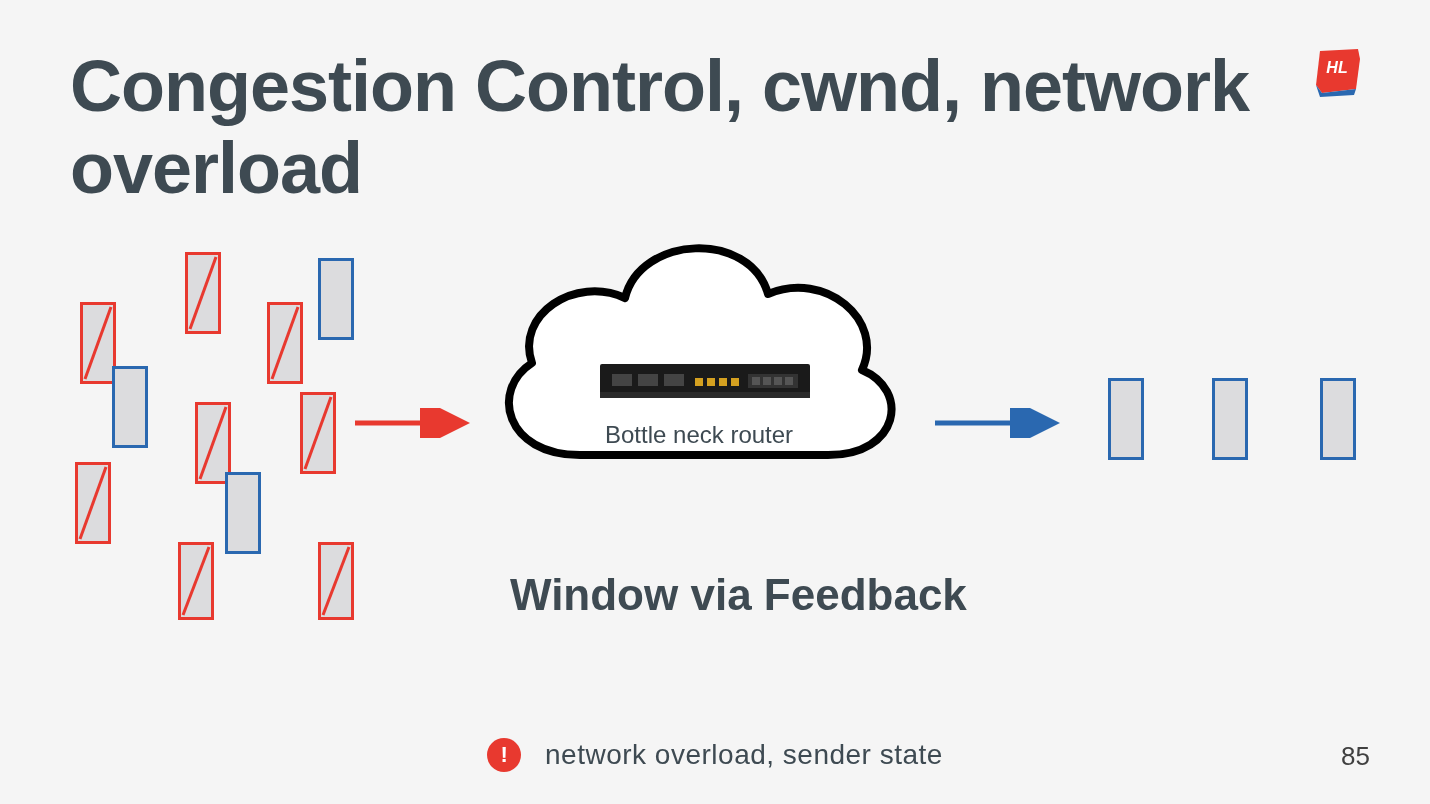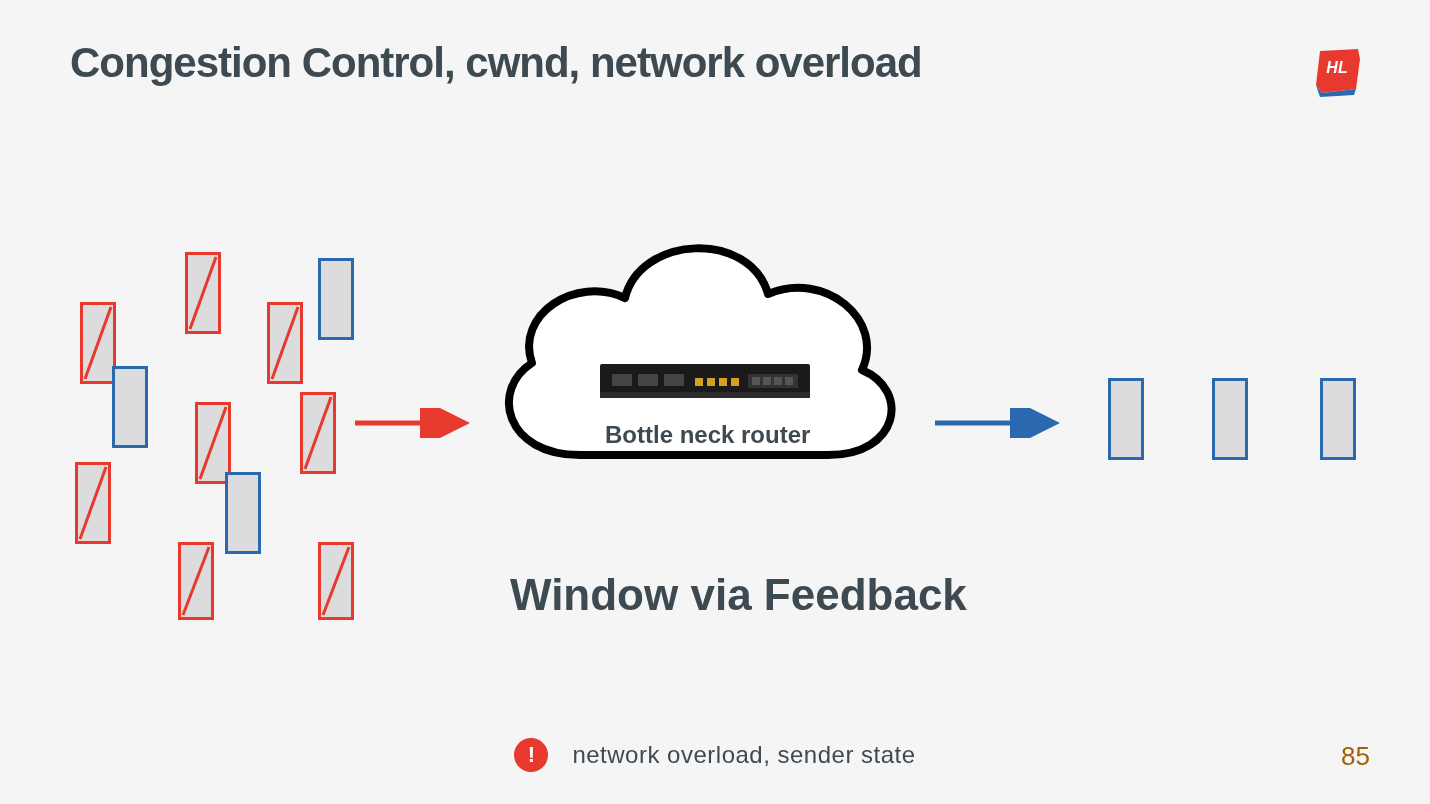--- a/index.html
+++ b/index.html
@@ -6,23 +6,23 @@
     body {
       width: 1430px;
       height: 804px;
       background: #f5f5f5;
       font-family: "Segoe UI", Arial, sans-serif;
       position: relative;
       overflow: hidden;
     }
     .slide-title {
       position: absolute;
-      top: 39px;
+      top: 45px;
       left: 70px;
-      font-size: 42px;
+      font-size: 72px;
       font-weight: 600;
       color: #3e4a52;
       letter-spacing: -1px;
     }
     .logo {
       position: absolute;
       top: 45px;
       right: 65px;
       width: 55px;
       height: 55px;
@@ -49,21 +49,21 @@
       left: 470px;
       top: 200px;
       width: 450px;
       height: 310px;
     }
     .router-label {
       position: absolute;
       left: 605px;
       top: 421px;
       font-size: 24px;
-      font-weight: 700;
+      font-weight: 400;
       color: #3e4a52;
     }
     .feedback-label {
       position: absolute;
       left: 510px;
       top: 570px;
       font-size: 44px;
       font-weight: 600;
       color: #3e4a52;
     }
@@ -83,30 +83,30 @@
       background: #e8392f;
       color: #fff;
       display: flex;
       align-items: center;
       justify-content: center;
       font-size: 22px;
       font-weight: bold;
       margin-right: 24px;
     }
     .footer-text {
-      font-size: 24px;
+      font-size: 28px;
       color: #3e4a52;
       font-weight: 400;
       letter-spacing: 0.5px;
     }
     .page-num {
       position: absolute;
       right: 60px;
       bottom: 32px;
-      color: #a16207;
+      color: #404040;
       font-size: 26px;
       font-weight: 400;
     }
     .router-img {
       position: absolute;
       left: 600px;
       top: 356px;
       width: 210px;
       height: 52px;
     }

